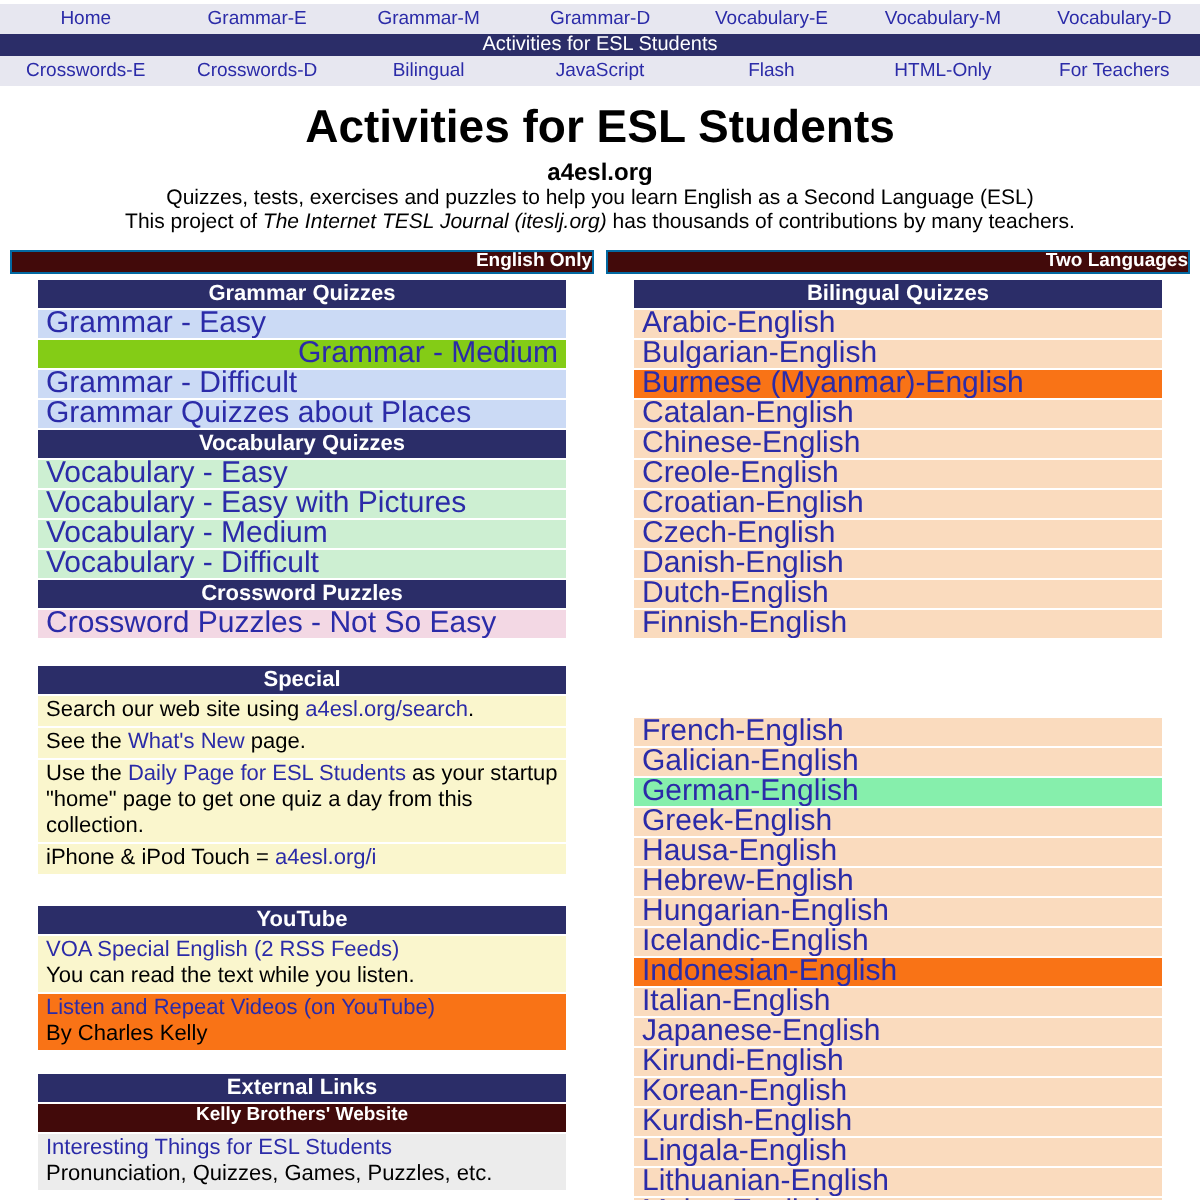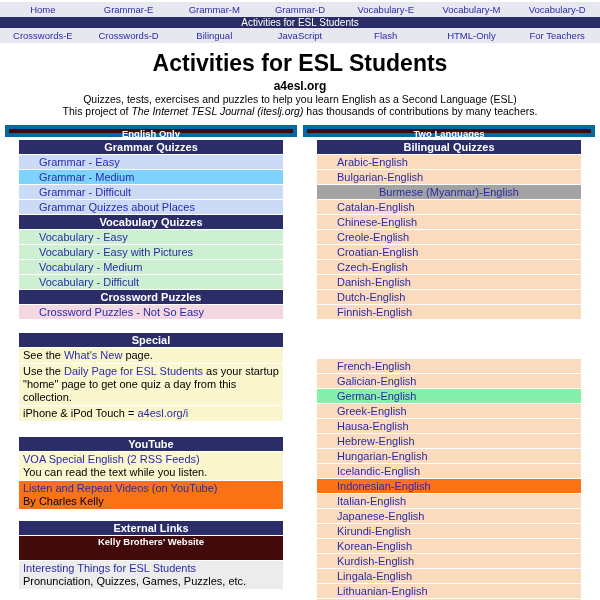--- a/index.html
+++ b/index.html
@@ -24,38 +24,38 @@
   .hdr-site  { margin-top:2px; text-align:center; font-size:12px; line-height:14px; font-weight:bold; }
   .hdr-desc  { text-align:center; font-size:10.5px; line-height:12px; }
 
   
   .columns { display:flex; margin-top:8px; }
   .col { width:300px; }
   .col.left  { padding:0 3px 0 5px; }
   .col.right { padding:0 5px 0 3px; }
   .colhead {
     height:12px; line-height:10px; background:var(--maroon); color:#fff;
-    font-size:9.5px; font-weight:bold; text-align:center; border:4px solid #0369a1;
+    font-size:9.5px; font-weight:bold; text-align:right; border:1px solid #0369a1;
   }
   .colinner { padding:3px 14px 0 14px; }
 
   .sechead {
     height:14px; line-height:14px; background:var(--navy); color:#fff;
     font-size:11px; font-weight:bold; text-align:center; margin-bottom:1px;
   }
   .sechead.gap-special  { margin-top:14px; }
   .sechead.gap-youtube  { margin-top:16px; }
   .sechead.gap-external { margin-top:12px; }
   .subhead {
-    height:24px; line-height:12px; background:var(--maroon); color:#fff;
+    height:14px; line-height:12px; background:var(--maroon); color:#fff;
     font-size:9.5px; font-weight:bold; text-align:center; margin-bottom:1px;
   }
 
   .row {
-    height:14px; line-height:14px; font-size:11px; padding:0 20px;
+    height:14px; line-height:14px; font-size:15px; padding:0 4px;
     margin-bottom:1px; white-space:nowrap; overflow:hidden;
   }
   .cell { font-size:11px; line-height:13px; padding:1px 4px; margin-bottom:1px; }
   .cell .blk { display:block; }
   a { color:var(--link); text-decoration:none; }
   .cell span, .cell a { font-size:11px; }
 </style>
 </head>
 <body>
 
@@ -89,31 +89,32 @@
     <div class="hdr-desc">Quizzes, tests, exercises and puzzles to help you learn English as a Second Language (ESL)</div>
     <div class="hdr-desc"><span>This project of </span><i>The Internet TESL Journal (iteslj.org)</i><span> has thousands of contributions by many teachers.</span></div>
   </div>
 
   <div class="columns">
     <div class="col left">
       <div class="colhead">English Only</div>
       <div class="colinner" id="leftSections">
           <div class="sechead">Grammar Quizzes</div>
           <div class="row" style="background: rgb(203, 218, 245);"><a href="#">Grammar - Easy</a></div>
-          <div class="row" style="background: #7dd3fc;"><a href="#">Grammar - Medium</a></div>
+          <div class="row" style="background: #84cc16; text-align: right;"><a href="#">Grammar - Medium</a></div>
           <div class="row" style="background: rgb(203, 218, 245);"><a href="#">Grammar - Difficult</a></div>
           <div class="row" style="background: rgb(203, 218, 245);"><a href="#">Grammar Quizzes about Places</a></div>
           <div class="sechead">Vocabulary Quizzes</div>
           <div class="row" style="background: rgb(205, 239, 210);"><a href="#">Vocabulary - Easy</a></div>
           <div class="row" style="background: rgb(205, 239, 210);"><a href="#">Vocabulary - Easy with Pictures</a></div>
           <div class="row" style="background: rgb(205, 239, 210);"><a href="#">Vocabulary - Medium</a></div>
           <div class="row" style="background: rgb(205, 239, 210);"><a href="#">Vocabulary - Difficult</a></div>
           <div class="sechead">Crossword Puzzles</div>
           <div class="row" style="background: rgb(243, 216, 228);"><a href="#">Crossword Puzzles - Not So Easy</a></div>
           <div class="sechead gap-special">Special</div>
+          <div class="cell" style="background: rgb(250, 246, 205);"><span>Search our web site using </span><a href="#">a4esl.org/search</a><span>.</span></div>
           <div class="cell" style="background: rgb(250, 246, 205);"><span>See the </span><a href="#">What's New</a><span> page.</span></div>
           <div class="cell" style="background: rgb(250, 246, 205);"><span>Use the </span><a href="#">Daily Page for ESL Students</a><span> as your startup "home" page to get one quiz a day from this collection.</span></div>
           <div class="cell" style="background: rgb(250, 246, 205);"><span>iPhone &amp; iPod Touch = </span><a href="#">a4esl.org/i</a></div>
           <div class="sechead gap-youtube">YouTube</div>
           <div class="cell" style="background: rgb(250, 246, 205);">
             <a class="blk" href="#">VOA Special English (2 RSS Feeds)</a>
             <span class="blk">You can read the text while you listen.</span>
           </div>
           <div class="cell" style="background: #f97316;">
             <a class="blk" href="#">Listen and Repeat Videos (on YouTube)</a>
@@ -127,21 +128,21 @@
           </div>
         </div>
     </div>
     <div class="col right">
       <div class="colhead">Two Languages</div>
       <div class="colinner">
         <div class="sechead">Bilingual Quizzes</div>
         <div id="bilingualList">
             <div class="row" style="background: rgb(250, 219, 190);"><a href="#">Arabic-English</a></div>
             <div class="row" style="background: rgb(250, 219, 190);"><a href="#">Bulgarian-English</a></div>
-            <div class="row" style="background: #a3a3a3; text-align: center;"><a href="#">Burmese (Myanmar)-English</a></div>
+            <div class="row" style="background: #f97316;"><a href="#">Burmese (Myanmar)-English</a></div>
             <div class="row" style="background: rgb(250, 219, 190);"><a href="#">Catalan-English</a></div>
             <div class="row" style="background: rgb(250, 219, 190);"><a href="#">Chinese-English</a></div>
             <div class="row" style="background: rgb(250, 219, 190);"><a href="#">Creole-English</a></div>
             <div class="row" style="background: rgb(250, 219, 190);"><a href="#">Croatian-English</a></div>
             <div class="row" style="background: rgb(250, 219, 190);"><a href="#">Czech-English</a></div>
             <div class="row" style="background: rgb(250, 219, 190);"><a href="#">Danish-English</a></div>
             <div class="row" style="background: rgb(250, 219, 190);"><a href="#">Dutch-English</a></div>
             <div class="row" style="background: rgb(250, 219, 190);"><a href="#">Finnish-English</a></div>
             <div class="row" style="background: rgb(250, 219, 190); margin-top: 40px;"><a href="#">French-English</a></div>
             <div class="row" style="background: rgb(250, 219, 190);"><a href="#">Galician-English</a></div>

